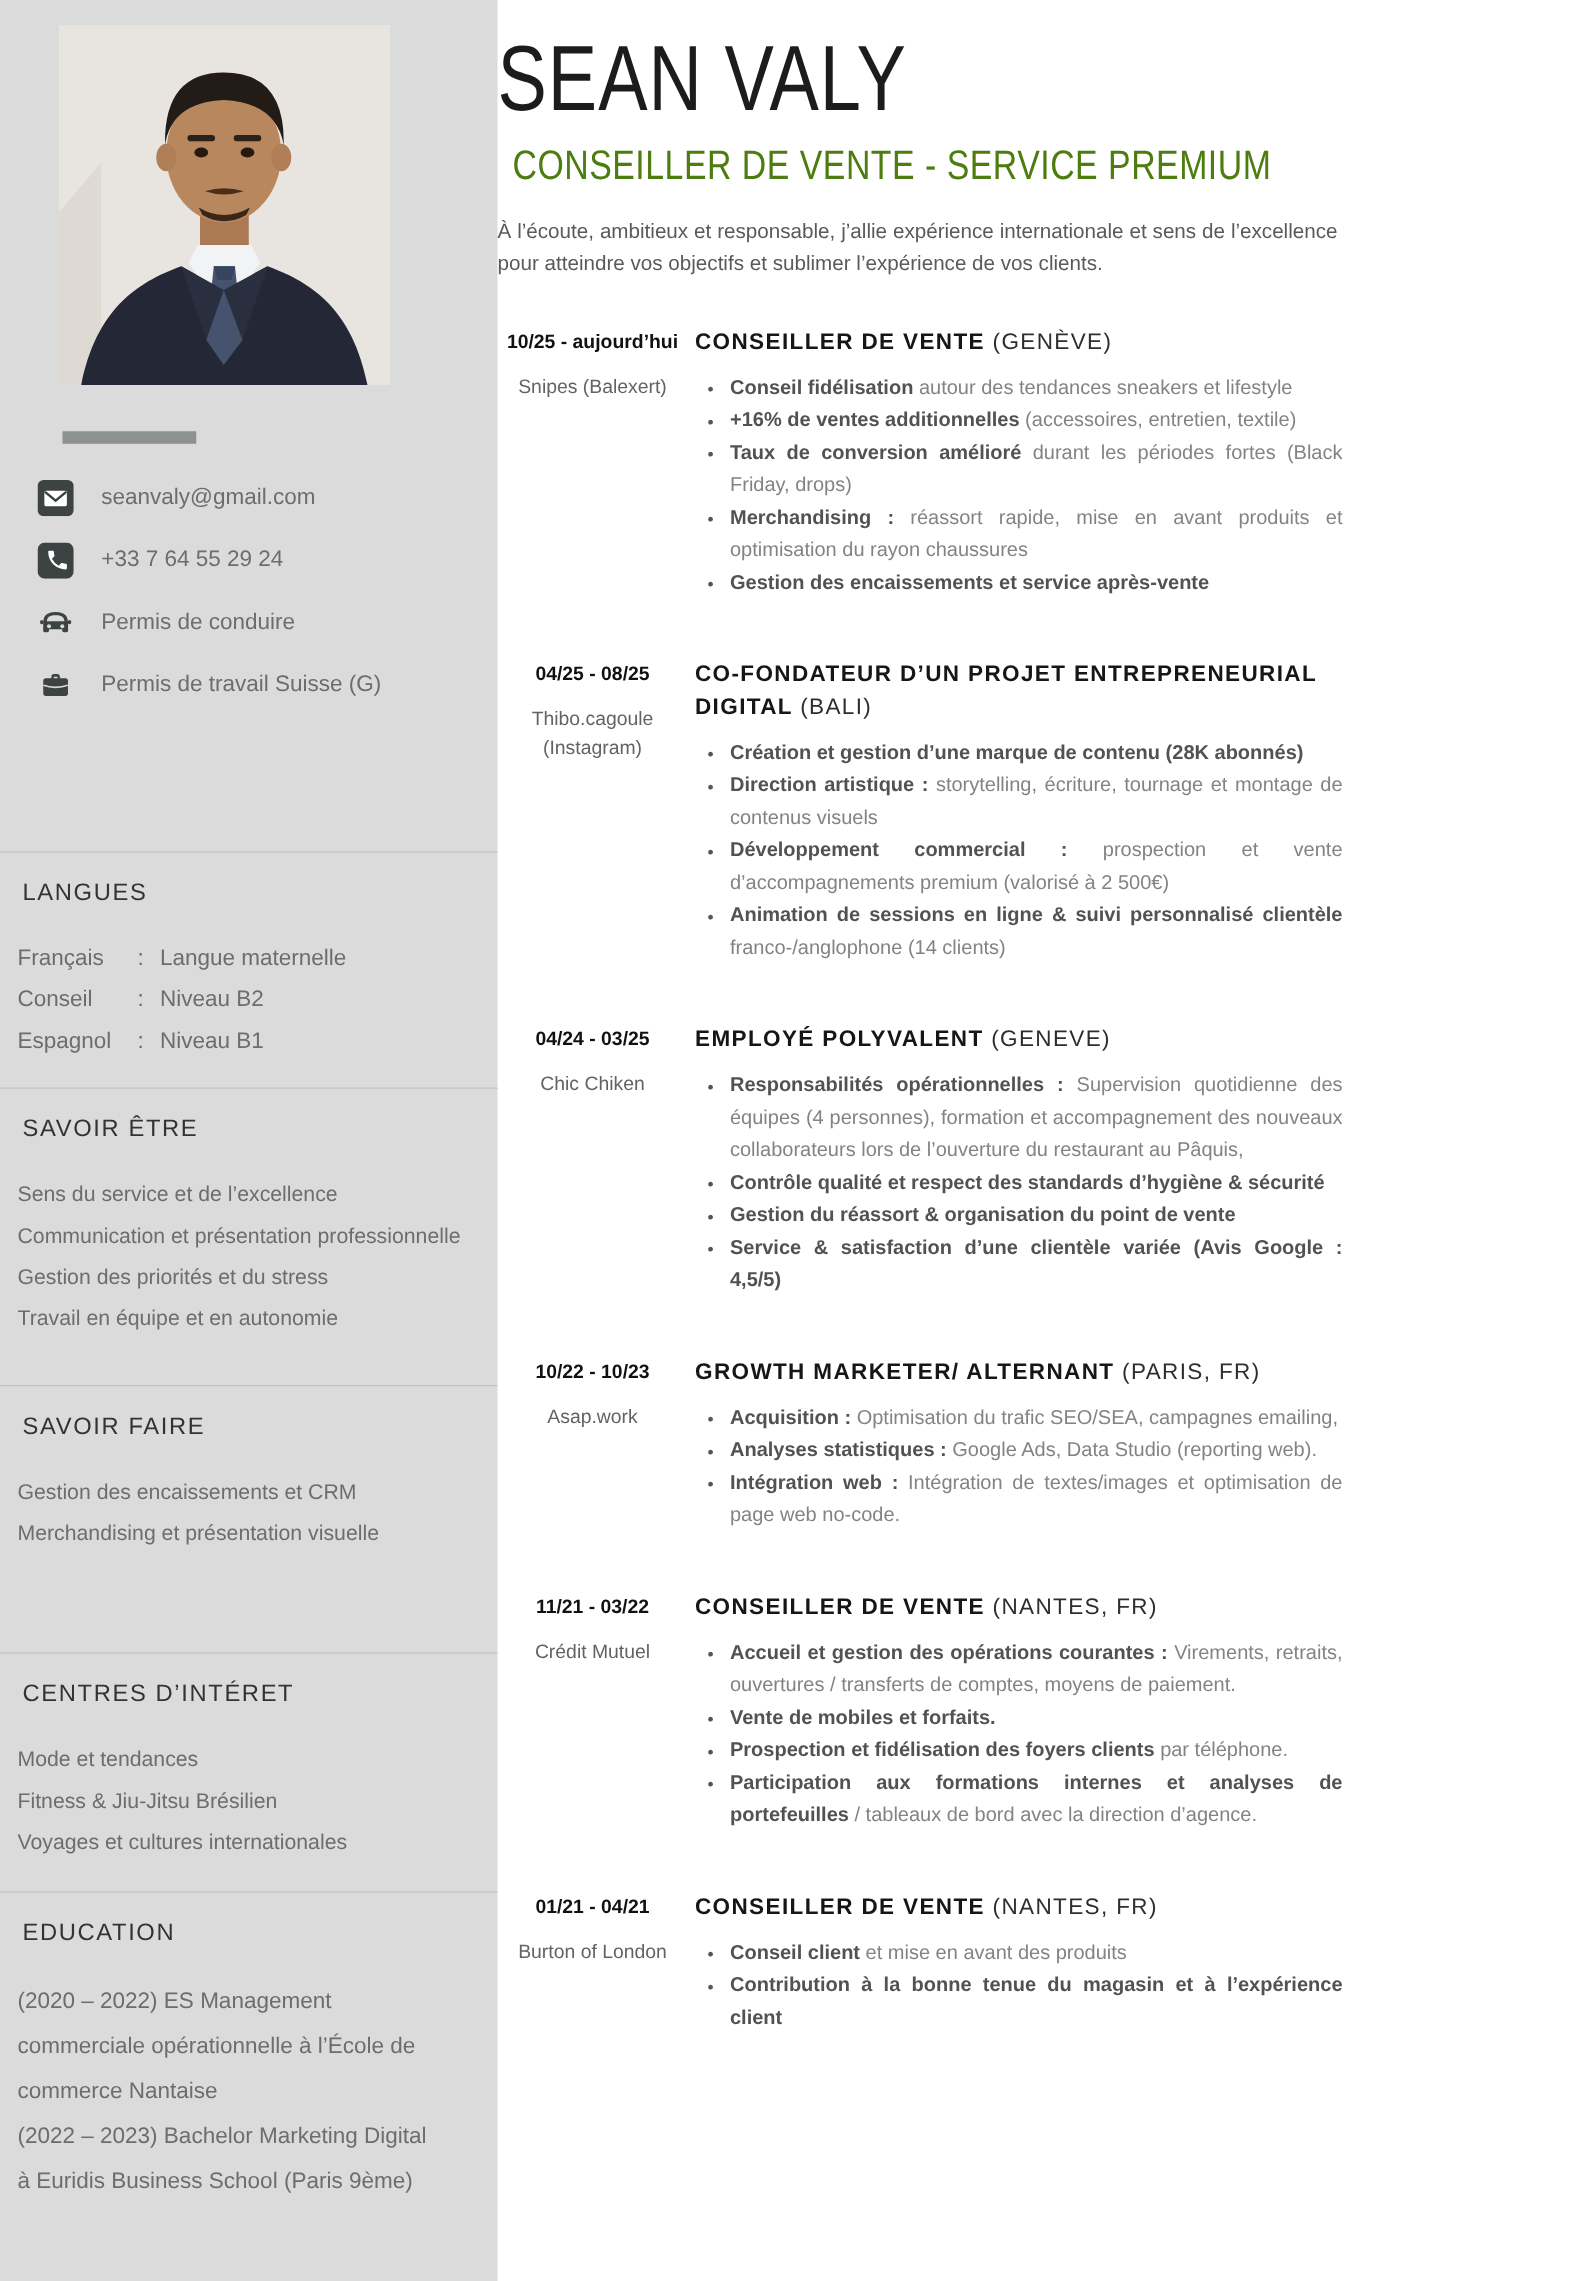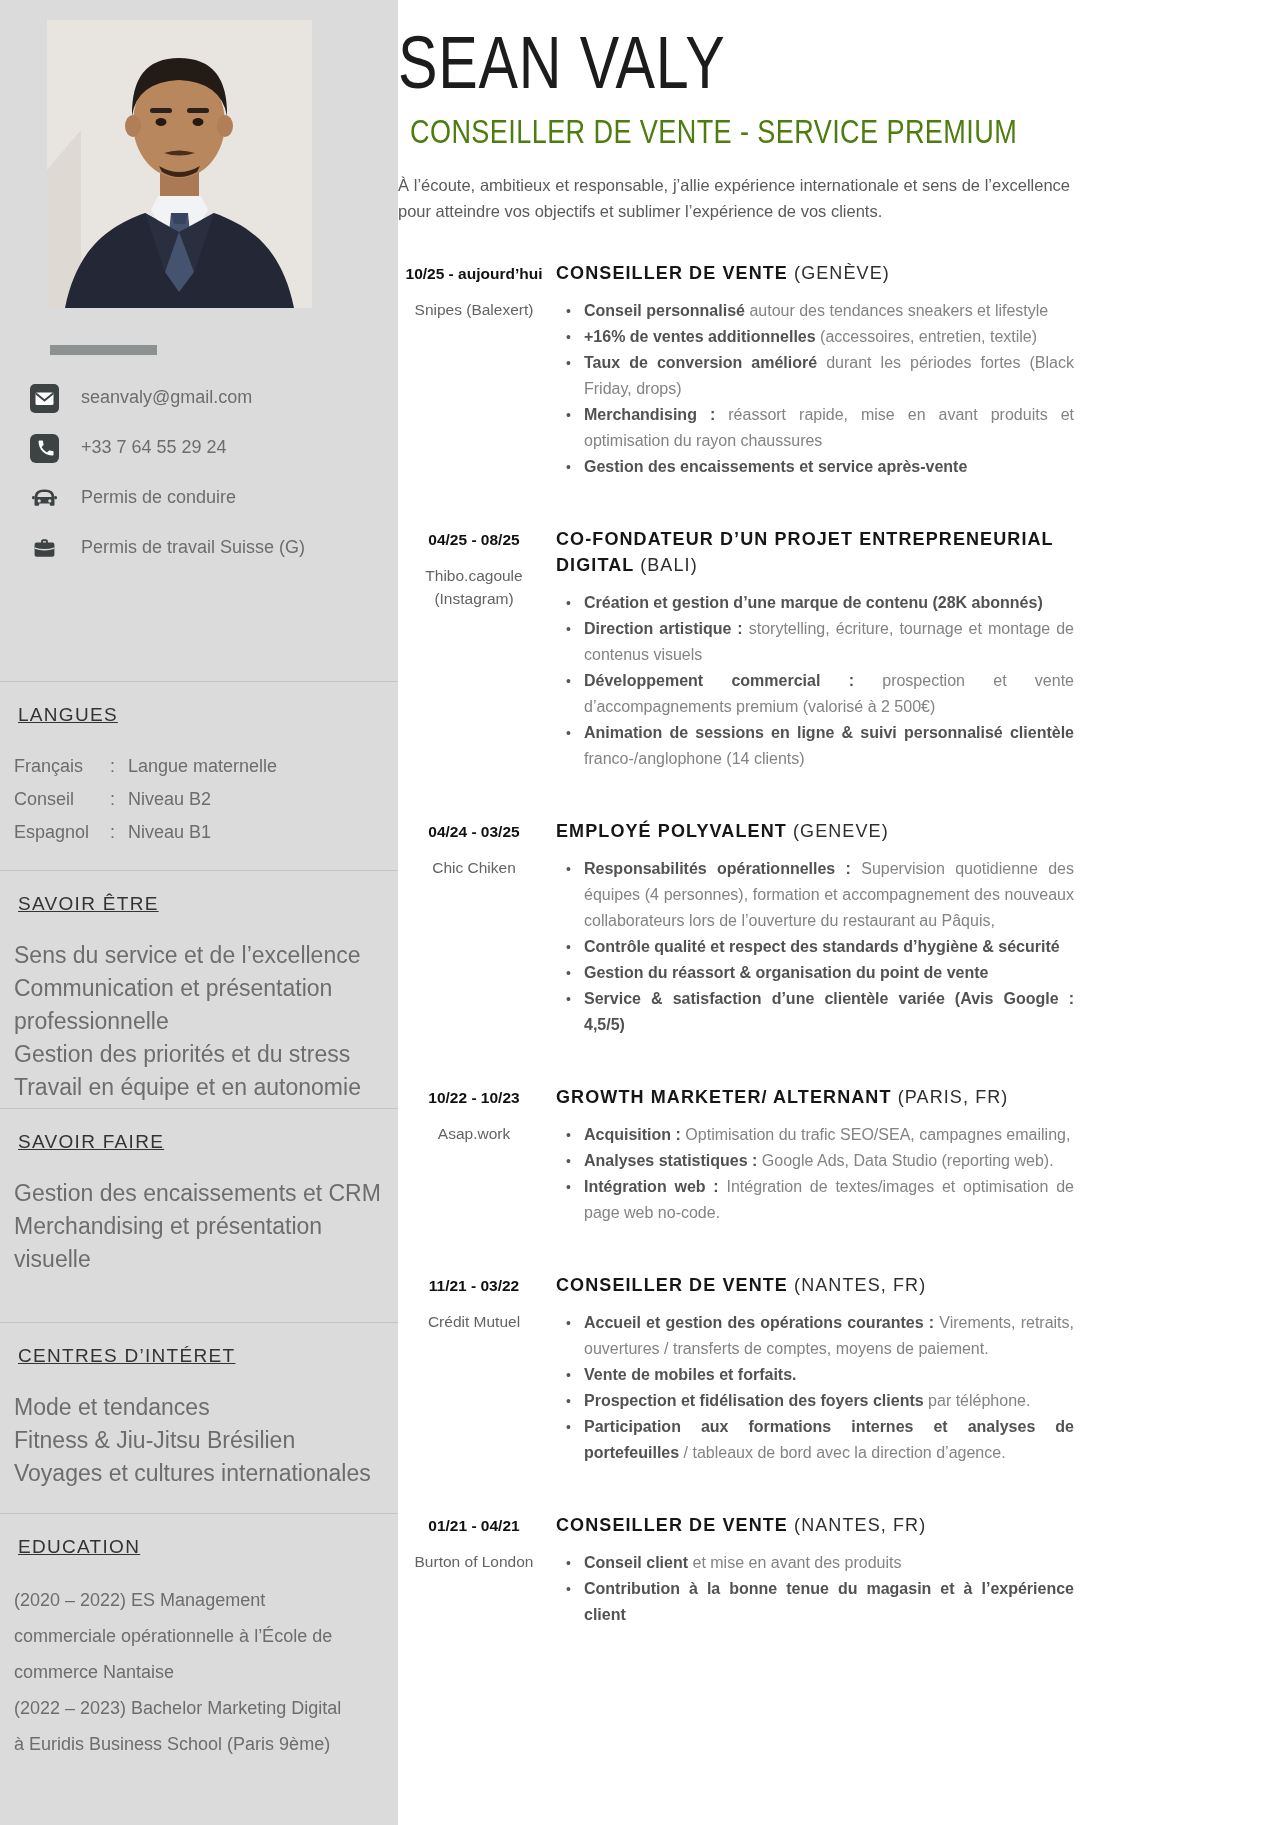--- a/index.html
+++ b/index.html
@@ -13,22 +13,22 @@
 
   .contact{position:absolute;left:0;top:382px;width:398px;box-sizing:border-box;padding:0 18px 0 30px;}
   .c-row{display:flex;align-items:flex-start;margin-bottom:19px;}
   .c-icon{width:29px;height:29px;flex:0 0 29px;margin-right:22px;margin-top:2px;}
   .c-icon svg{display:block;width:29px;height:29px;}
   .c-text{font-size:18px;color:#6d6d6d;line-height:30px;}
 
   .sb-sections{position:absolute;left:0;top:681px;width:398px;}
   .sb-section{box-sizing:border-box;border-top:1px solid #c3c3c3;padding:22px 16px 0 14px;}
   .s-lang{height:189px;} .s-etre{height:238px;} .s-faire{height:214px;} .s-centres{height:191px;} .s-edu{height:312px;}
-  .sb-heading{font-size:19px;font-weight:400;color:#333333;letter-spacing:1.3px;margin:0 0 24px 4px;text-decoration:underline;}
-  .sb-line{font-size:23px;color:#6d6d6d;line-height:33px;}
+  .sb-heading{font-size:19px;font-weight:400;color:#333333;letter-spacing:1.3px;margin:0 0 24px 4px;}
+  .sb-line{font-size:17px;color:#6d6d6d;line-height:33px;}
   .lang-row{display:grid;grid-template-columns:96px 18px 1fr;font-size:18px;color:#6d6d6d;line-height:33px;}
   .edu-para{font-size:18px;color:#6d6d6d;line-height:36px;max-width:335px;}
 
   
   .main{position:absolute;left:398px;top:0;width:676px;}
   .name{margin:24px 0 0 0;font-size:74px;font-weight:400;color:#1c1c1c;line-height:1.05;}
   .name span{display:inline-block;transform:scaleX(0.80);transform-origin:left center;letter-spacing:1px;white-space:nowrap;}
   .subtitle{margin:12px 0 0 12px;font-size:33px;font-weight:400;color:#4d7c0f;line-height:1.1;}
   .subtitle span{display:inline-block;transform:scaleX(0.82);transform-origin:left center;letter-spacing:0.5px;white-space:nowrap;}
   .summary{margin:22px 0 0 0;font-size:16.5px;color:#5a5a5a;line-height:26px;text-align:justify;width:672px;}
@@ -188,21 +188,21 @@
         <article class="entry">
           <div class="date-cell">
             <div class="date">10/25 - aujourd’hui</div>
             <div class="company">Snipes (Balexert)</div>
           </div>
           <div class="content-cell">
             <h3 class="role-line" style="margin: 0px 0px 12px;"><span class="role-b">CONSEILLER DE VENTE </span><span class="role-loc">(GENÈVE)</span></h3>
             <ul class="bullets">
               <li class="bullet">
                 <span class="dot">•</span>
-                <span class="btext"><span class="bb">Conseil personnalisé</span><span class="br"> autour des tendances sneakers et lifestyle</span></span>
+                <span class="btext"><span class="bb">Conseil fidélisation</span><span class="br"> autour des tendances sneakers et lifestyle</span></span>
               </li>
               <li class="bullet">
                 <span class="dot">•</span>
                 <span class="btext"><span class="bb">+16% de ventes additionnelles</span><span class="br"> (accessoires, entretien, textile)</span></span>
               </li>
               <li class="bullet">
                 <span class="dot">•</span>
                 <span class="btext"><span class="bb">Taux de conversion amélioré</span><span class="br"> durant les périodes fortes (Black Friday, drops)</span></span>
               </li>
               <li class="bullet">

